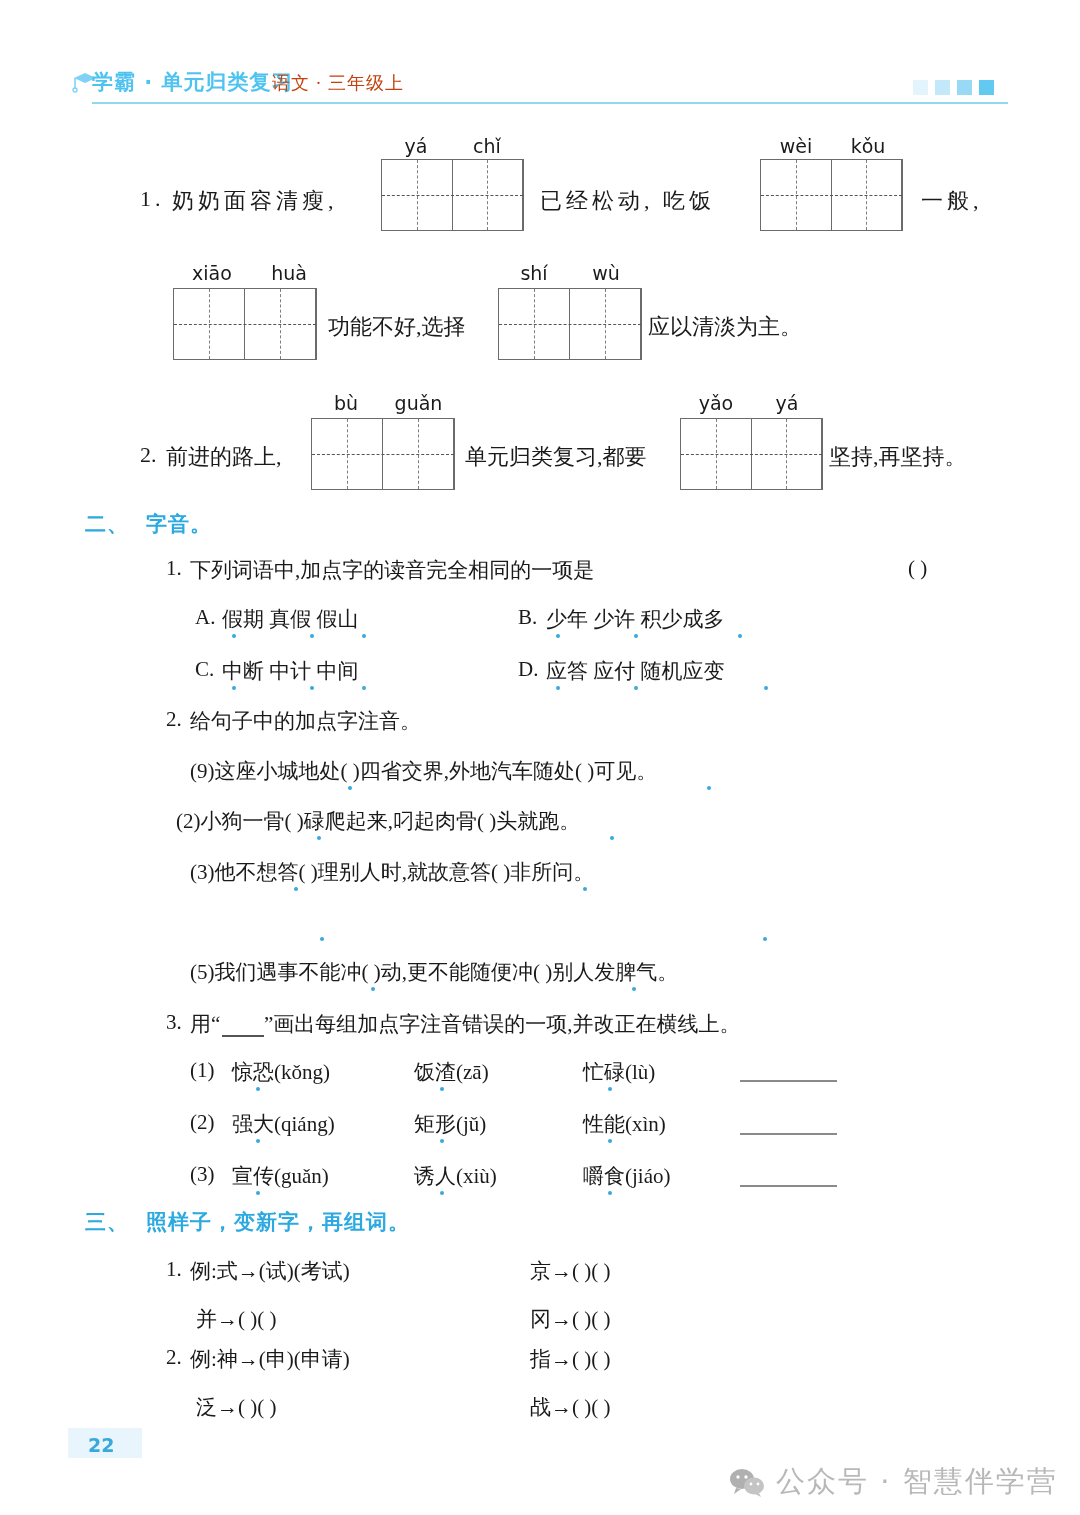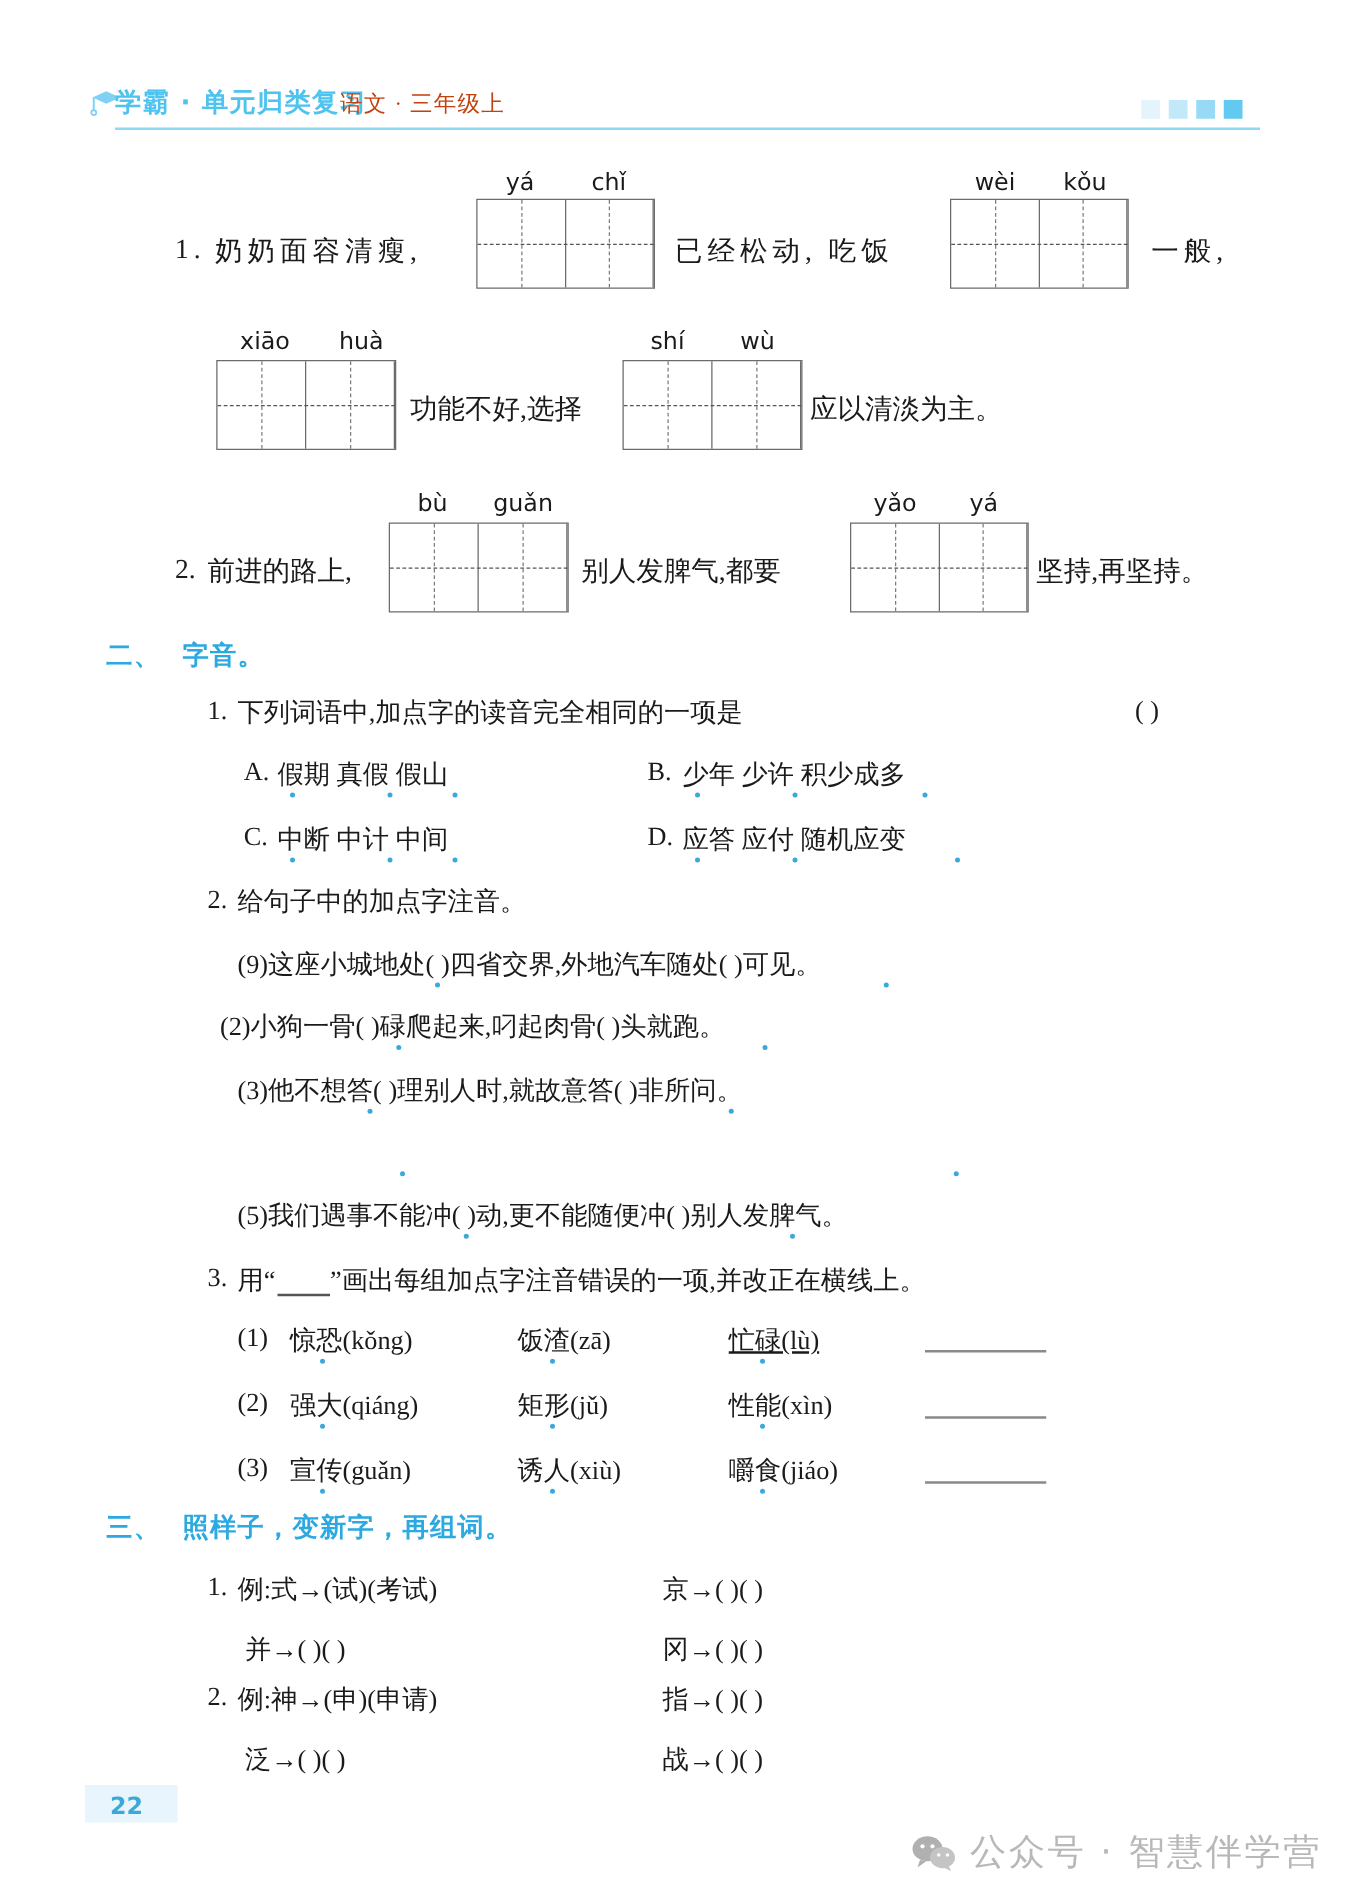--- a/index.html
+++ b/index.html
@@ -244,21 +244,21 @@
   <div class="abs cn t22" style="left:166px; top:442px;">前进的路上,</div>
 
   <div class="pinyin" style="left:311px; top:392px; width:70px;">bù</div>
   <div class="pinyin" style="left:381px; top:392px; width:75px;">guǎn</div>
   <div class="tzg" style="left:311px; top:418px; width:144px; height:72px;">
     <div class="cell" style="width:71px;"></div>
     <div class="cell" style="width:71px;"></div>
     <div class="hline"></div>
   </div>
 
-  <div class="abs cn t22" style="left:465px; top:442px;">别人发脾气,都要</div>
+  <div class="abs cn t22" style="left:465px; top:442px;">单元归类复习,都要</div>
 
   <div class="pinyin" style="left:680px; top:392px; width:72px;">yǎo</div>
   <div class="pinyin" style="left:752px; top:392px; width:70px;">yá</div>
   <div class="tzg" style="left:680px; top:418px; width:143px; height:72px;">
     <div class="cell" style="width:71px;"></div>
     <div class="cell" style="width:71px;"></div>
     <div class="hline"></div>
   </div>
 
   <div class="abs cn t22" style="left:829px; top:442px;">坚持,再坚持。</div>
@@ -319,21 +319,21 @@
   <div class="abs cn t21" style="left:166px; top:1010px;">3.</div>
   <div class="abs cn t21" style="left:190px; top:1010px;">用“</div>
   <div class="shortrule" style="left:222px; top:1035px; width:42px; height:1.5px;"></div>
   <div class="abs cn t21" style="left:264px; top:1010px;">”画出每组加点字注音错误的一项,并改正在横线上。</div>
 
   <div class="abs cn t21" style="left:190px; top:1058px;">(1)</div>
   <div class="abs cn t21" style="left:232px; top:1058px;">惊恐(kǒng)</div>
   <div class="dot" style="left:256px; top:1087px;"></div>
   <div class="abs cn t21" style="left:414px; top:1058px;">饭渣(zā)</div>
   <div class="dot" style="left:440px; top:1087px;"></div>
-  <div class="abs cn t21" style="left:583px; top:1058px;text-decoration:underline;">忙碌(lù)</div>
+  <div class="abs cn t21" style="left:583px; top:1058px;">忙碌(lù)</div>
   <div class="dot" style="left:608px; top:1087px;"></div>
   <div class="blankline" style="left:740px; top:1080px; width:97px;"></div>
 
   <div class="abs cn t21" style="left:190px; top:1110px;">(2)</div>
   <div class="abs cn t21" style="left:232px; top:1110px;">强大(qiáng)</div>
   <div class="dot" style="left:256px; top:1139px;"></div>
   <div class="abs cn t21" style="left:414px; top:1110px;">矩形(jǔ)</div>
   <div class="dot" style="left:440px; top:1139px;"></div>
   <div class="abs cn t21" style="left:583px; top:1110px;">性能(xìn)</div>
   <div class="dot" style="left:608px; top:1139px;"></div>

